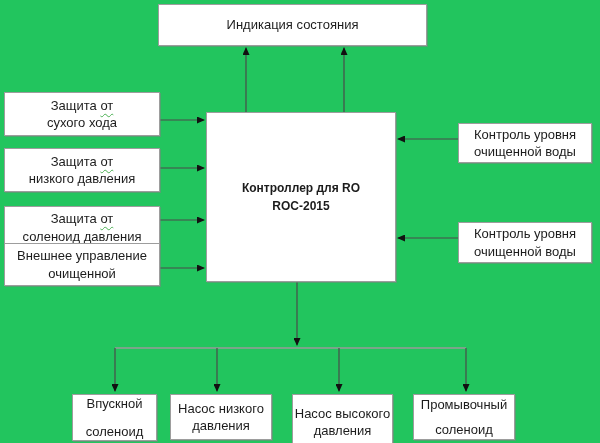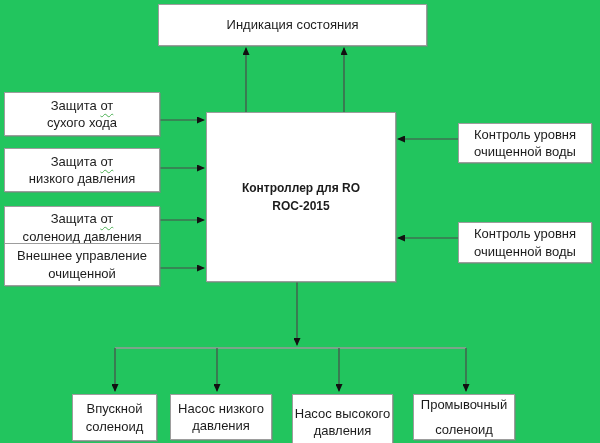--- a/index.html
+++ b/index.html
@@ -42,21 +42,21 @@
   }
   
   #n-indication { left: 158px; top: 4px;   width: 269px; height: 42px; }
   #n-controller { left: 206px; top: 112px; width: 190px; height: 170px; }
   #n-left-0 { left: 4px; top: 92px;  width: 156px; height: 44px; }
   #n-left-1 { left: 4px; top: 148px; width: 156px; height: 44px; }
   #n-left-2 { left: 4px; top: 206px; width: 156px; height: 43px; }
   #n-left-3 { left: 4px; top: 243px; width: 156px; height: 43px; }
   #n-right-0 { left: 458px; top: 123px; width: 134px; height: 40px; }
   #n-right-1 { left: 458px; top: 222px; width: 134px; height: 41px; }
-  #n-out-0 { left: 72px;  top: 394px; width: 85px;  height: 47px; }
+  #n-out-0 { left: 72px;  top: 394px; width: 85px;  height: 47px; justify-content: space-between; }
   #n-out-1 { left: 170px; top: 394px; width: 102px; height: 46px; }
   #n-out-2 { left: 292px; top: 394px; width: 101px; height: 56px; }
   #n-out-3 { left: 413px; top: 394px; width: 102px; height: 46px; gap: 8px; }
   #connector-layer {
     position: absolute;
     left: 0; top: 0;
     pointer-events: none;
   }
 </style>
 </head>

